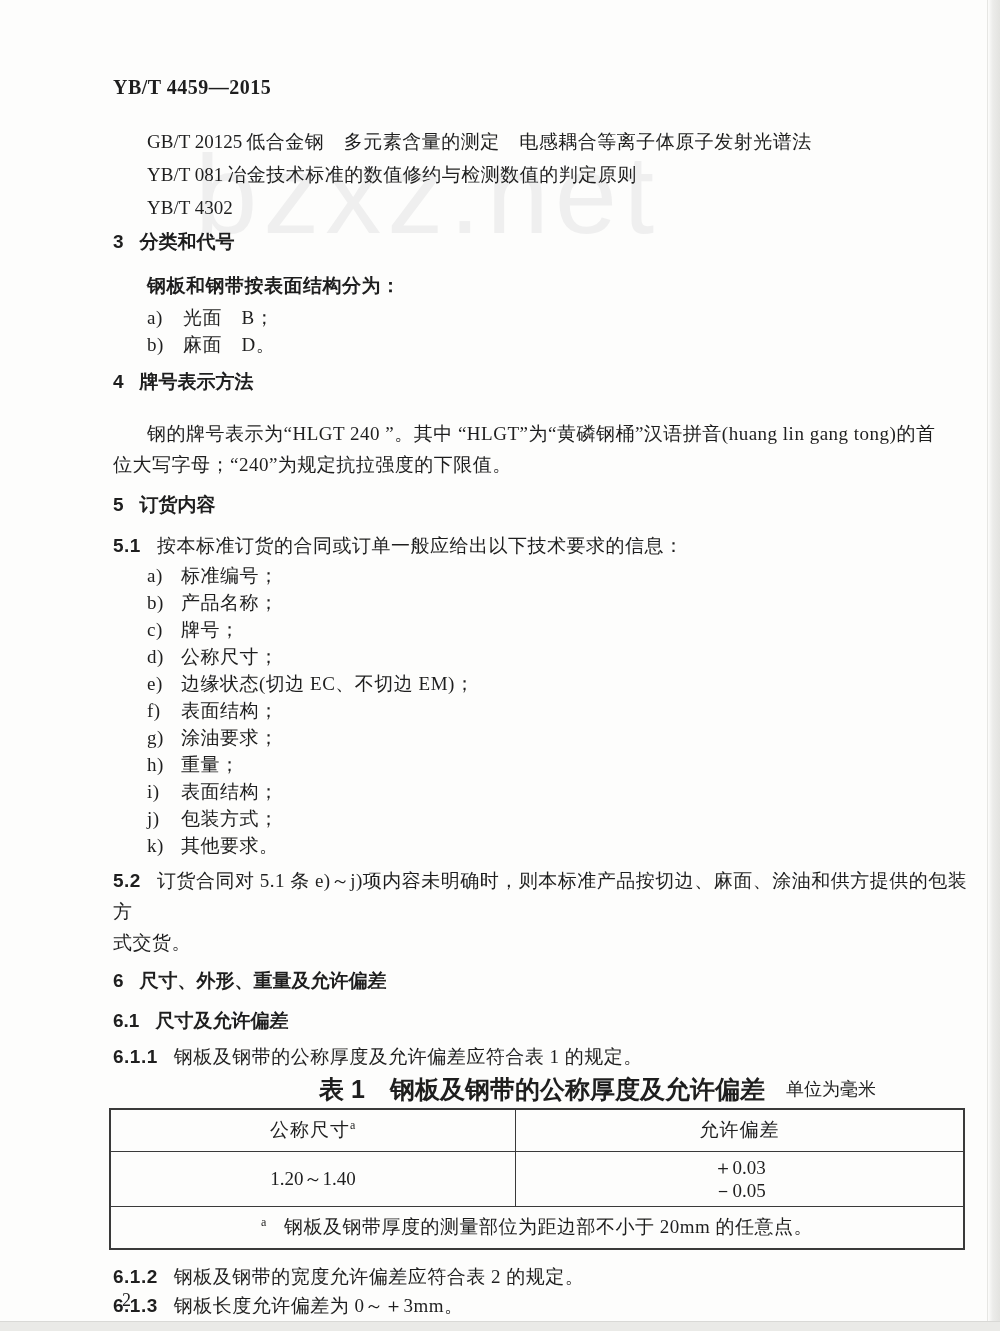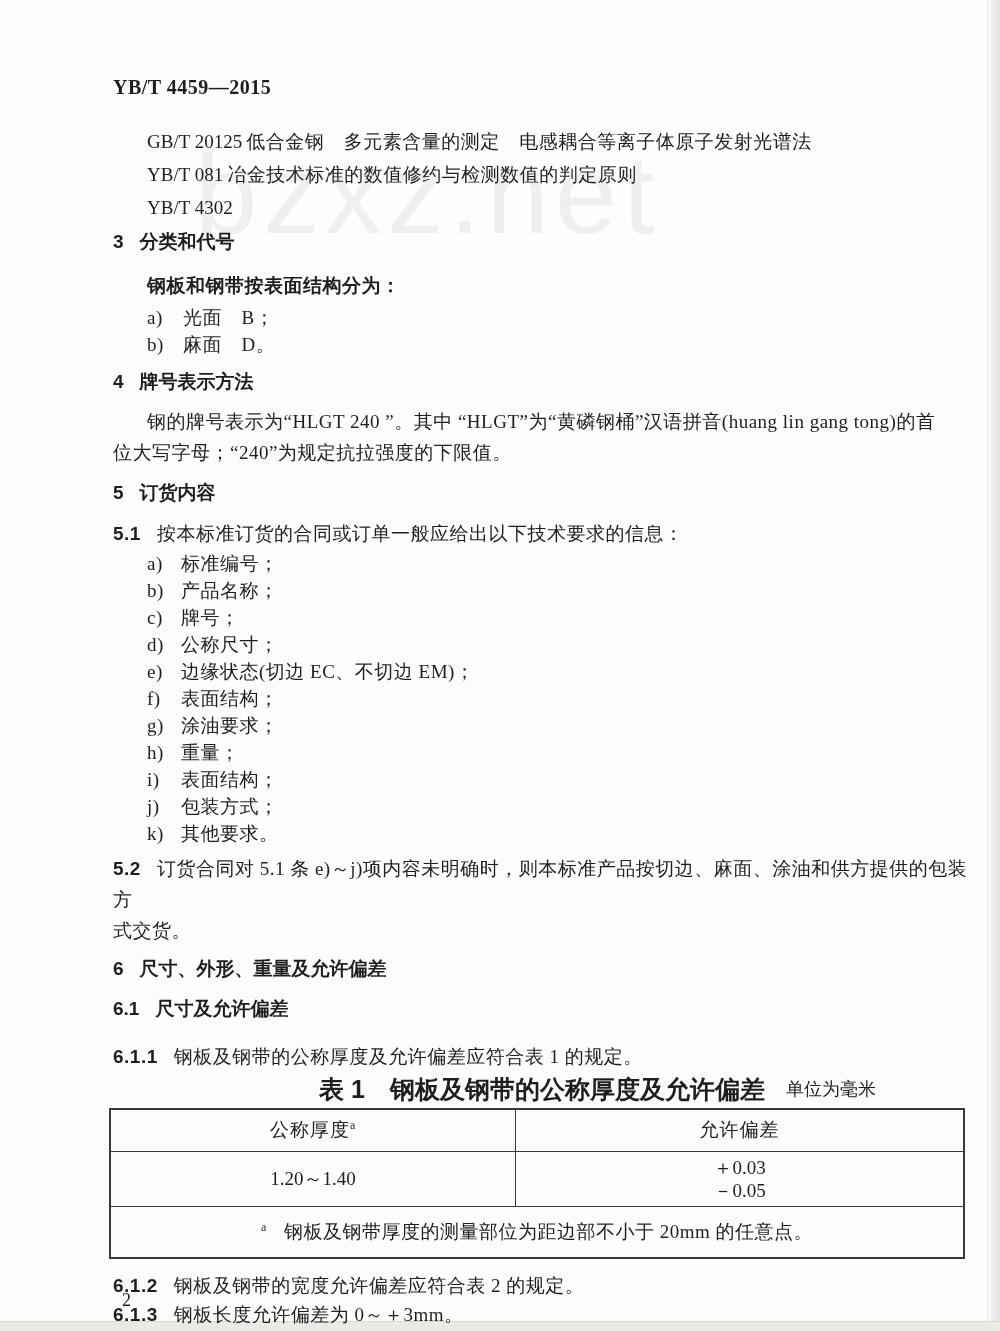--- a/index.html
+++ b/index.html
@@ -75,21 +75,21 @@
   }
   table.t1 td {
     border:1px solid #3a3a3a; font-size:19px; text-align:center;
     vertical-align:middle; padding:4px 6px;
   }
   table.t1 { border:2px solid #3a3a3a; }
   td.th-cell { height:42px; letter-spacing:1px; }
   td.data-left { height:48px; }
   .tol-line { line-height:23px; }
   td.footnote-cell {
-    text-align:left; height:52px; padding-left:28px; font-size:17.5px;
+    text-align:left; height:43px; padding-left:28px; font-size:17.5px;
     letter-spacing:0.5px;
   }
   sup { font-size:12px; }
   .page-number {
     position:absolute; left:122px; top:1290px; z-index:1;
     font-size:18px;
   }
   .mt { display:block; }
 </style>
 </head>
@@ -133,21 +133,21 @@
         <span class="li-label">b)</span>
         <span>麻面　D。</span>
       </div>
     </div>
 
     <div class="sec-heading" style="margin-top:10px;">
       <span class="sec-num">4</span>
       <span>牌号表示方法</span>
     </div>
 
-    <div class="para2" style="margin-top:10px;">
+    <div class="para2" style="margin-top:22px;">
       <span class="mt indent">钢的牌号表示为“HLGT 240 ”。其中 “HLGT”为“黄磷钢桶”汉语拼音(huang lin gang tong)的首</span>
       <span class="mt">位大写字母；“240”为规定抗拉强度的下限值。</span>
     </div>
 
     <div class="sec-heading" style="margin-top:11px;">
       <span class="sec-num">5</span>
       <span>订货内容</span>
     </div>
 
     <div class="clause" style="margin-top:13px;">
@@ -210,38 +210,38 @@
     <div class="sec-heading" style="margin-top:9px;">
       <span class="sec-num">6</span>
       <span>尺寸、外形、重量及允许偏差</span>
     </div>
 
     <div class="sec-heading" style="margin-top:12px;">
       <span class="sec-num">6.1</span>
       <span>尺寸及允许偏差</span>
     </div>
 
-    <div class="clause" style="margin-top:20px;">
+    <div class="clause" style="margin-top:8px;">
       <span class="clause-num">6.1.1</span>
       <span>钢板及钢带的公称厚度及允许偏差应符合表 1 的规定。</span>
     </div>
 
     <div class="caption-row">
       <span class="caption-text">表 1　钢板及钢带的公称厚度及允许偏差</span>
       <span class="unit-note">单位为毫米</span>
     </div>
 
     <table class="t1">
       <colgroup>
           <col style="width:47.5%">
           <col style="width:52.5%">
         </colgroup>
       <tbody>
           <tr>
-        <td class="th-cell"><span>公称厚度</span><sup>a</sup></td>
+        <td class="th-cell"><span>公称尺寸</span><sup>a</sup></td>
         <td class="th-cell"><span>允许偏差</span></td>
       </tr>
       <tr>
         <td class="data-left">1.20～1.40</td>
         <td>
           <div class="tol-line">＋0.03</div>
           <div class="tol-line">－0.05</div>
         </td>
       </tr>
       <tr>

